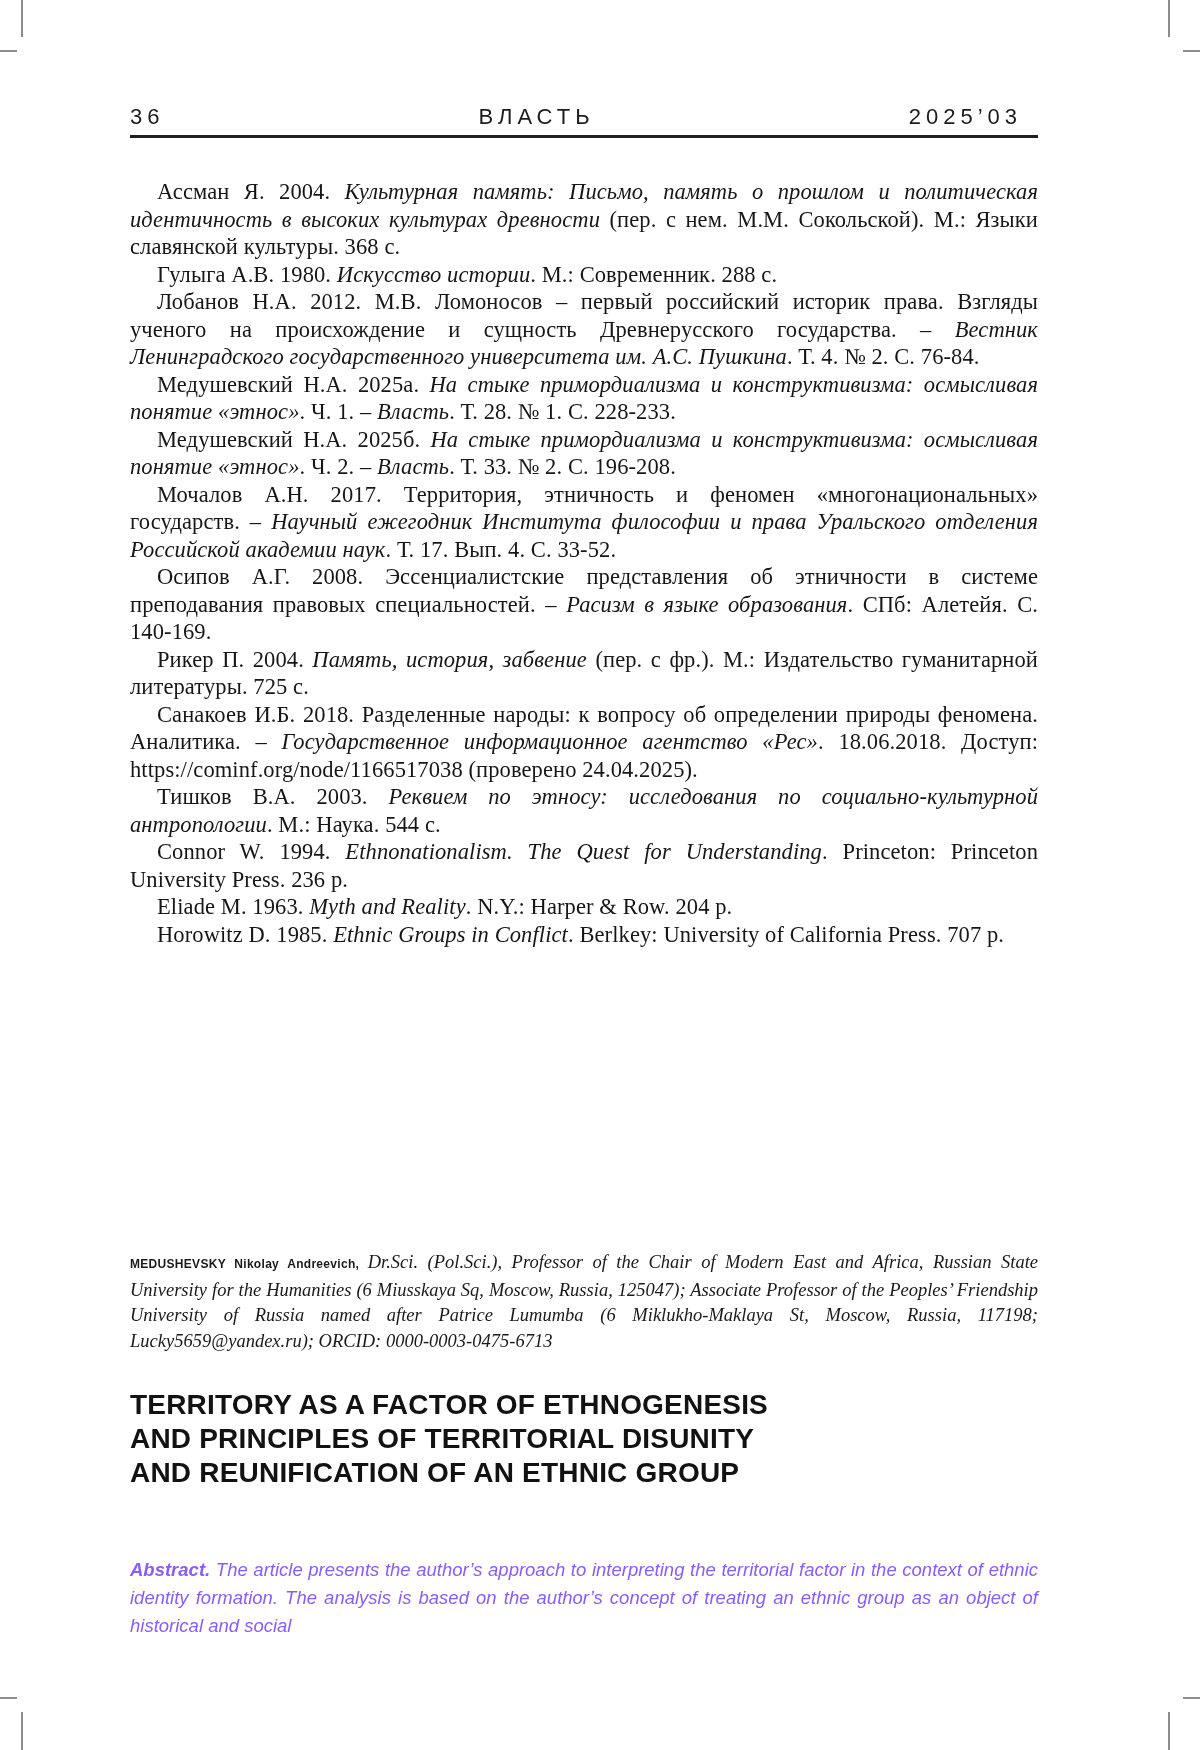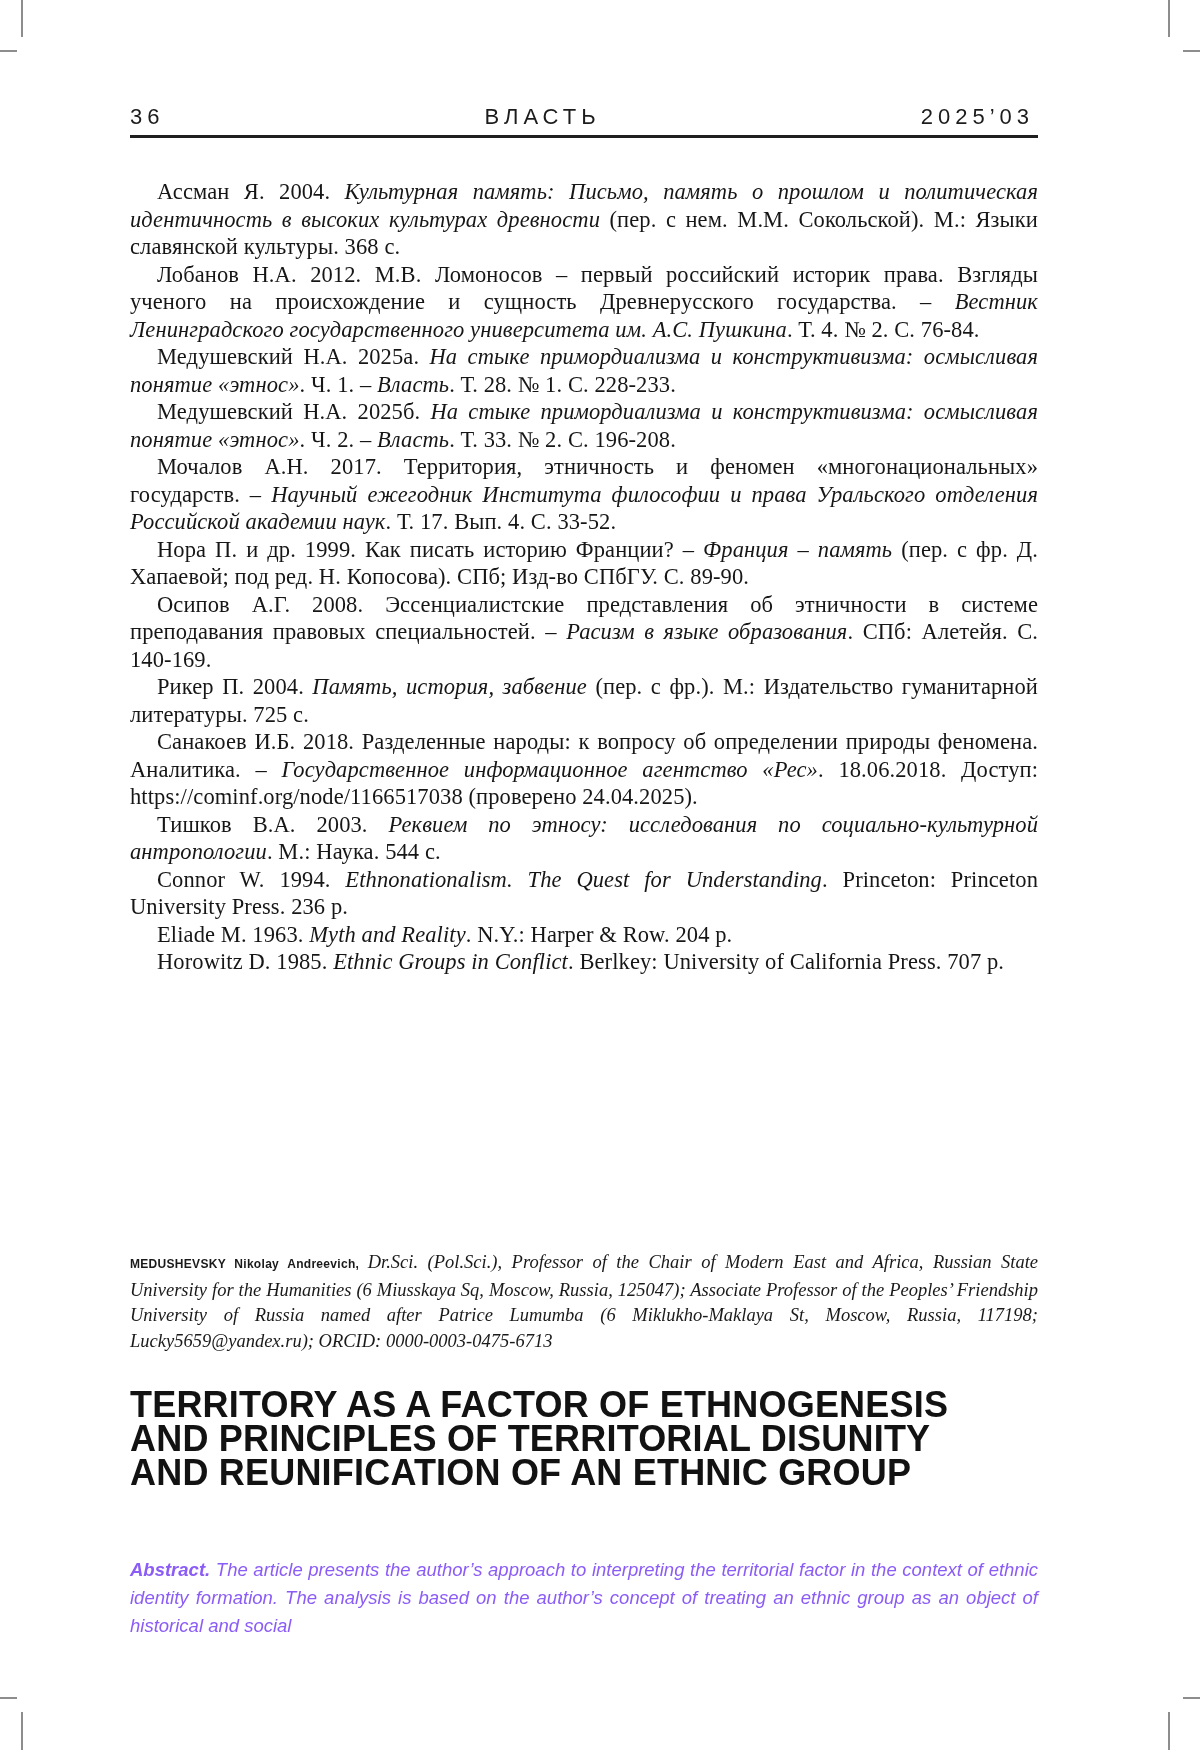--- a/index.html
+++ b/index.html
@@ -12,21 +12,21 @@
     overflow:hidden;
   }
   
   .mark { position:absolute; background:#8d8d8d; }
   .mark.v { width:2px; height:37px; }
   .mark.h { width:17px; height:2px; }
 
   .content { position:absolute; left:130px; top:104px; width:908px; }
 
   .running-head {
-    position:absolute; top:0; left:0; right:4px;
+    position:absolute; top:0; left:0; right:16px;
     display:flex; justify-content:space-between; align-items:baseline;
     font-family:"Liberation Sans", sans-serif;
     font-size:22px; letter-spacing:5px; color:#1c1c1c;
   }
   .running-head .mid { flex:1; text-align:center; }
   .running-head .right { text-align:right; }
 
   .rule { position:absolute; top:31px; left:0; width:908px; height:3px; background:#1f1f1f; }
 
   .refs {
@@ -45,21 +45,21 @@
   }
   .author-note .run.i { font-style:italic;margin-top:28px; }
   .author-note .run.b {
     font-family:"Liberation Sans", sans-serif;
     font-weight:700; font-style:normal; font-size:12px; letter-spacing:0.3px;
   }
 
   .title {
     position:absolute; top:1284px; left:0; width:908px; margin:0;
     font-family:"Liberation Sans", sans-serif;
-    font-weight:700; font-size:36px; line-height:34px;
+    font-weight:700; font-size:28px; line-height:34px;
     letter-spacing:0.2px; color:#121212;
   }
   .title-line { display:block; }
 
   .abstract {
     position:absolute; top:1452px; left:0; width:908px;
     font-family:"Liberation Sans", sans-serif;
     font-style:italic; font-size:18.5px; line-height:28px;
     text-align:justify; color:#8b5cf6;
   }
@@ -86,30 +86,30 @@
       <span class="mid">ВЛАСТЬ</span>
       <span class="right">2025’03</span>
     </header>
 
     <div class="rule"></div>
 
     <section class="refs">
 
         <p class="ref"><span class="run n">Ассман Я. 2004. </span><span class="run i">Культурная память: Письмо, память о прошлом и политическая идентичность в высоких культурах древности</span><span class="run n"> (пер. с нем. М.М. Сокольской). М.: Языки славянской культуры. 368 с.</span></p>
 
+        <p class="ref"><span class="run n">Гулыга А.В. 1980. </span><span class="run i">Искусство истории</span><span class="run n">. М.: Современник. 288 с.</span></p>
 
         <p class="ref"><span class="run n">Лобанов Н.А. 2012. М.В. Ломоносов – первый российский историк права. Взгляды ученого на происхождение и сущность Древнерусского государства. – </span><span class="run i">Вестник Ленинградского государственного университета им. А.С. Пушкина</span><span class="run n">. Т. 4. № 2. С. 76-84.</span></p>
 
         <p class="ref"><span class="run n">Медушевский Н.А. 2025а. </span><span class="run i">На стыке примордиализма и конструктивизма: осмысливая понятие «этнос»</span><span class="run n">. Ч. 1. – </span><span class="run i">Власть</span><span class="run n">. Т. 28. № 1. С. 228-233.</span></p>
 
         <p class="ref"><span class="run n">Медушевский Н.А. 2025б. </span><span class="run i">На стыке примордиализма и конструктивизма: осмысливая понятие «этнос»</span><span class="run n">. Ч. 2. – </span><span class="run i">Власть</span><span class="run n">. Т. 33. № 2. С. 196-208.</span></p>
 
         <p class="ref"><span class="run n">Мочалов А.Н. 2017. Территория, этничность и феномен «многонациональных» государств. – </span><span class="run i">Научный ежегодник Института философии и права Уральского отделения Российской академии наук</span><span class="run n">. Т. 17. Вып. 4. С. 33-52.</span></p>
 
-        <p class="ref"><span class="run n">Нора П. и др. 1999. Как писать историю Франции? – </span><span class="run i">Франция – память</span><span class="run n"> (пер. с фр. Д. Хапаевой; под ред. Н. Копосова). СПб; Изд-во СПбГУ. С. 89-90.</span></p>
 
         <p class="ref"><span class="run n">Осипов А.Г. 2008. Эссенциалистские представления об этничности в системе преподавания правовых специальностей. – </span><span class="run i">Расизм в языке образования</span><span class="run n">. СПб: Алетейя. С. 140-169.</span></p>
 
         <p class="ref"><span class="run n">Рикер П. 2004. </span><span class="run i">Память, история, забвение</span><span class="run n"> (пер. с фр.). М.: Издательство гуманитарной литературы. 725 с.</span></p>
 
         <p class="ref"><span class="run n">Санакоев И.Б. 2018. Разделенные народы: к вопросу об определении природы феномена. Аналитика. – </span><span class="run i">Государственное информационное агентство «Рес»</span><span class="run n">. 18.06.2018. Доступ: https://cominf.org/node/1166517038 (проверено 24.04.2025).</span></p>
 
         <p class="ref"><span class="run n">Тишков В.А. 2003. </span><span class="run i">Реквием по этносу: исследования по социально-культурной антропологии</span><span class="run n">. М.: Наука. 544 с.</span></p>
 
 

